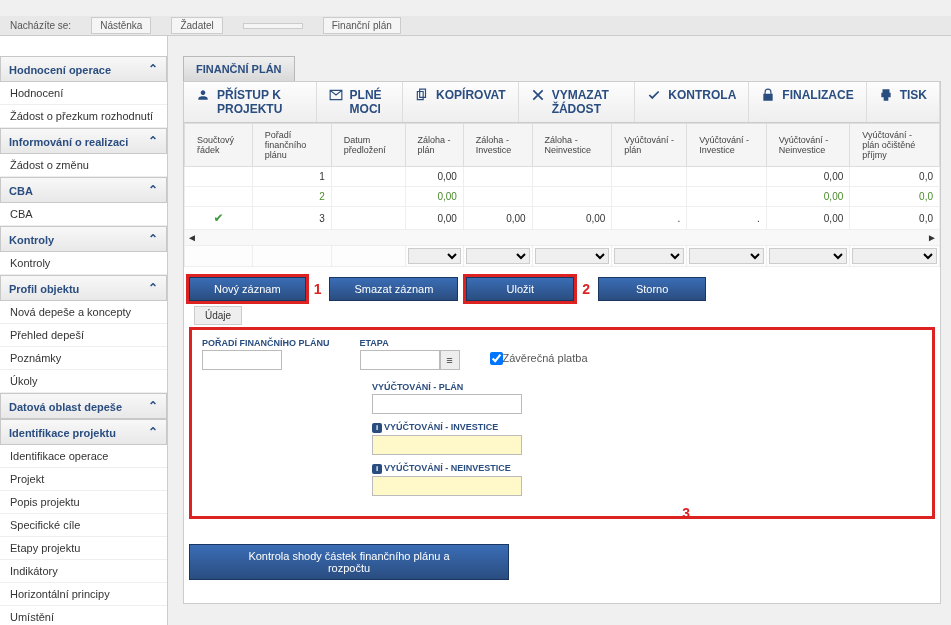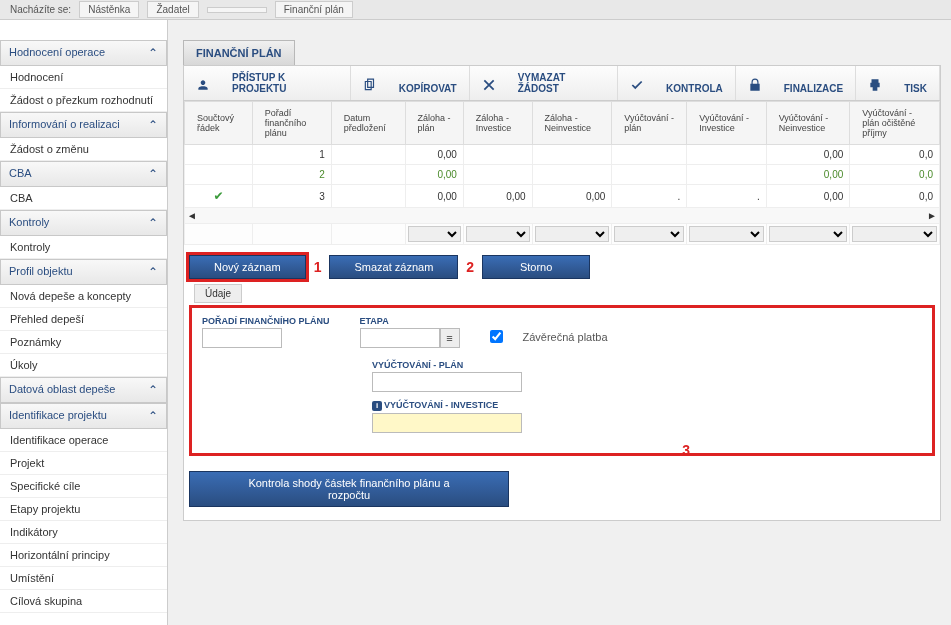--- a/index.html
+++ b/index.html
@@ -1,30 +1,30 @@
 <!DOCTYPE html>
 <html><head>
 <meta charset="utf-8">
 <style>
 * { box-sizing: border-box; margin: 0; padding: 0; }
 body { font-family: Arial, sans-serif; font-size: 11px; background: #f0f0f0; color: #333; width: 951px; height: 625px; overflow: hidden; }
-.breadcrumb { background: #e8e8e8; border-bottom: 1px solid #ccc; height: 20px; display: flex; align-items: center; padding: 0 10px; gap: 8px; }
+.breadcrumb { background: #e8e8e8; border-bottom: 1px solid #ccc; height: 20px; display: flex; align-items: center; padding: 0 10px; gap: 20px; margin-top: 16px; }
 .breadcrumb span { color: #555; font-size: 10px; }
 .breadcrumb .crumb { background: #f5f5f5; border: 1px solid #ccc; padding: 2px 8px; font-size: 10px; }
 .layout { display: flex; height: calc(100% - 20px); }
 .sidebar { width: 168px; background: #fff; border-right: 1px solid #ccc; overflow-y: auto; padding-top: 20px; }
 .main { flex: 1; padding: 20px 10px 10px 15px; overflow: auto; }
-.sb-header { background: linear-gradient(#f8f8f8,#e8e8e8); border: 1px solid #c8c8c8; padding: 5px 8px; font-weight: normal; color: #2a4d80; font-size: 11px; display: flex; justify-content: space-between; align-items: flex-start; cursor: pointer; }
+.sb-header { background: linear-gradient(#f8f8f8,#e8e8e8); border: 1px solid #c8c8c8; padding: 5px 8px; font-weight: bold; color: #2a4d80; font-size: 11px; display: flex; justify-content: space-between; align-items: flex-end; cursor: pointer; }
 .sb-header .chev { font-size: 12px; color: #2a4d80; }
 .sb-item { padding: 5px 8px 5px 10px; border-bottom: 1px solid #eee; color: #333; font-size: 11px; cursor: pointer; }
 .sb-item.sub { padding-left: 10px; }
 .tab-header { background: linear-gradient(#f0f0f0,#d8d8d8); border: 1px solid #b8b8b8; padding: 6px 12px; font-weight: bold; color: #2a4d80; font-size: 11px; display: inline-block; border-bottom: none; }
 .panel { background: #fff; border: 1px solid #ccc; }
 .toolbar { display: flex; border-bottom: 1px solid #ccc; background: linear-gradient(#fdfdfd,#eee); }
-.tool-btn { display: flex; align-items: flex-end; gap: 22px; padding: 6px 12px; border-right: 1px solid #ddd; color: #2a4d80; font-size: 10px; font-weight: bold; cursor: pointer; }
+.tool-btn { display: flex; align-items: flex-start; gap: 7px; padding: 6px 12px; border-right: 1px solid #ddd; color: #2a4d80; font-size: 12px; font-weight: bold; cursor: pointer; }
 .tool-btn svg { width: 14px; height: 14px; fill: #2a4d80; }
 .grid { width: 100%; border-collapse: collapse; font-size: 10px; }
 .grid th { background: #f5f5f5; border: 1px solid #ddd; padding: 6px 12px; text-align: left; color: #444; font-weight: normal; font-size: 9px; }
 .grid td { border: 1px solid #eee; padding: 4px 6px; text-align: right; height: 18px; }
 .grid td:first-child { text-align: center; }
 .grid td:nth-child(2) { text-align: right; }
 .grid tr.green td { color: #4a8a2a; }
 .check-green { color: #3a9a3a; font-size: 12px; }
 .scroll-row td { background: #f8f8f8; padding: 2px; height: 14px; }
 .filter-row td { background: #fdfdfd; padding: 2px; }
@@ -37,22 +37,22 @@
 .form-area { border: 3px solid #d22; margin: 2px 5px; padding: 8px 10px 12px 10px; position: relative; background: #fff; }
 .form-row1 { display: flex; gap: 30px; align-items: flex-start; }
 .fgroup label { display: block; font-size: 9px; color: #2a4d80; font-weight: bold; margin-bottom: 2px; }
 .fgroup input[type=text] { border: 1px solid #bbb; padding: 3px 4px; font-size: 11px; height: 20px; }
 .req { background: #fff8c8; }
 .w80 { width: 80px; }
 .w110 { width: 150px; }
 .icon-btn { width: 20px; height: 20px; background: #eee; border: 1px solid #bbb; display: inline-flex; align-items: center; justify-content: center; font-size: 11px; vertical-align: top; cursor: pointer; }
 .form-col2 { margin-left: 170px; margin-top: 12px; }
 .form-col2 .fgroup { margin-bottom: 8px; }
-.chk-row { display: flex; align-items: center; gap: 20px; color: #555; font-size: 11px; }
-.kontrola-btn { background: linear-gradient(#3a6db5,#2a4d80); color: #fff; border: 1px solid #1a3560; padding: 5px 40px; font-size: 11px; cursor: pointer; margin: 13px 5px; width: 320px; text-align: center; }
+.chk-row { display: flex; align-items: flex-start; gap: 0; color: #555; font-size: 11px; }
+.kontrola-btn { background: linear-gradient(#3a6db5,#2a4d80); color: #fff; border: 1px solid #1a3560; padding: 5px 40px; font-size: 11px; cursor: pointer; margin: 23px 5px; width: 320px; text-align: center; }
 .info-i { display: inline-block; width: 10px; height: 10px; background: #2a4d80; color: #fff; border-radius: 2px; font-size: 8px; text-align: center; line-height: 10px; margin-right: 2px; }
 </style>
 </head>
 <body>
 
 <div class="breadcrumb">
   <span>Nacházíte se:</span>
   <span class="crumb">Nástěnka</span>
   <span class="crumb">Žadatel</span>
   <span class="crumb" style="min-width:60px"></span>
@@ -93,37 +93,44 @@
       <div class="sb-header">
         <span>Datová oblast depeše</span>
         <span class="chev">⌃</span>
       </div>
       <div class="sb-header">
         <span>Identifikace projektu</span>
         <span class="chev">⌃</span>
       </div>
       <div class="sb-item sub">Identifikace operace</div>
       <div class="sb-item sub">Projekt</div>
+      <div class="sb-item sub">Popis projektu</div>
       <div class="sb-item sub">Specifické cíle</div>
       <div class="sb-item sub">Etapy projektu</div>
       <div class="sb-item sub">Indikátory</div>
       <div class="sb-item sub">Horizontální principy</div>
       <div class="sb-item">Umístění</div>
       <div class="sb-item">Cílová skupina</div>
     </div>
 
   <div class="main">
     <div class="tab-header">FINANČNÍ PLÁN</div>
     <div class="panel">
       <div class="toolbar" id="toolbar">
           <div class="tool-btn">
             <span><svg viewBox="0 0 24 24">
                 <path d="M12 12c2 0 4-2 4-4s-2-4-4-4-4 2-4 4 2 4 4 4zm0 2c-3 0-8 1-8 4v2h16v-2c0-3-5-4-8-4z"></path>
               </svg></span>
             <span>PŘÍSTUP K PROJEKTU</span>
+          </div>
+          <div class="tool-btn">
+            <span><svg viewBox="0 0 24 24">
+                <path d="M2 4h20v16H2z M2 4l10 8 10-8" fill="none" stroke="#2a4d80" stroke-width="2"></path>
+              </svg></span>
+            <span>PLNÉ MOCI</span>
           </div>
           <div class="tool-btn">
             <span><svg viewBox="0 0 24 24">
                 <path d="M8 2h10v14H8z M4 6h10v14H4z" fill="none" stroke="#2a4d80" stroke-width="2"></path>
               </svg></span>
             <span>KOPÍROVAT</span>
           </div>
           <div class="tool-btn">
             <span><svg viewBox="0 0 24 24">
                 <path d="M4 4l16 16M20 4L4 20" stroke="#2a4d80" stroke-width="3"></path>
@@ -222,20 +229,21 @@
               <td><select></select></td>
               <td><select></select></td>
             </tr>
           </tbody>
       </table>
 
       <div class="action-buttons">
         <button class="abtn highlight-red">Nový záznam</button>
         <span class="mark">1</span>
         <button class="abtn">Smazat záznam</button>
+        <button class="abtn highlight-red">Uložit</button>
         <span class="mark">2</span>
         <button class="abtn">Storno</button>
       </div>
 
       <div class="udaje-tab">Údaje</div>
 
       <div style="position:relative;">
         <div class="form-area">
           <div class="form-row1">
             <div class="fgroup">
@@ -251,20 +259,24 @@
               <span>Závěrečná platba</span>
             </div>
           </div>
           <div class="form-col2">
             <div class="fgroup">
               <label>VYÚČTOVÁNÍ - PLÁN</label>
               <input type="text" class="w110" style="">
             </div>
             <div class="fgroup">
               <label><span class="info-i">i</span><span>VYÚČTOVÁNÍ - INVESTICE</span></label>
+              <input type="text" class="w110 req" style="">
+            </div>
+            <div class="fgroup">
+              <label><span class="info-i">i</span><span>VYÚČTOVÁNÍ - NEINVESTICE</span></label>
               <input type="text" class="w110 req" style="">
             </div>
           </div>
         </div>
         <span class="mark" style="position:absolute;right:250px;bottom:-2px">3</span>
       </div>
 
       <button class="kontrola-btn">Kontrola shody částek finančního plánu a rozpočtu</button>
     </div>
   </div>

